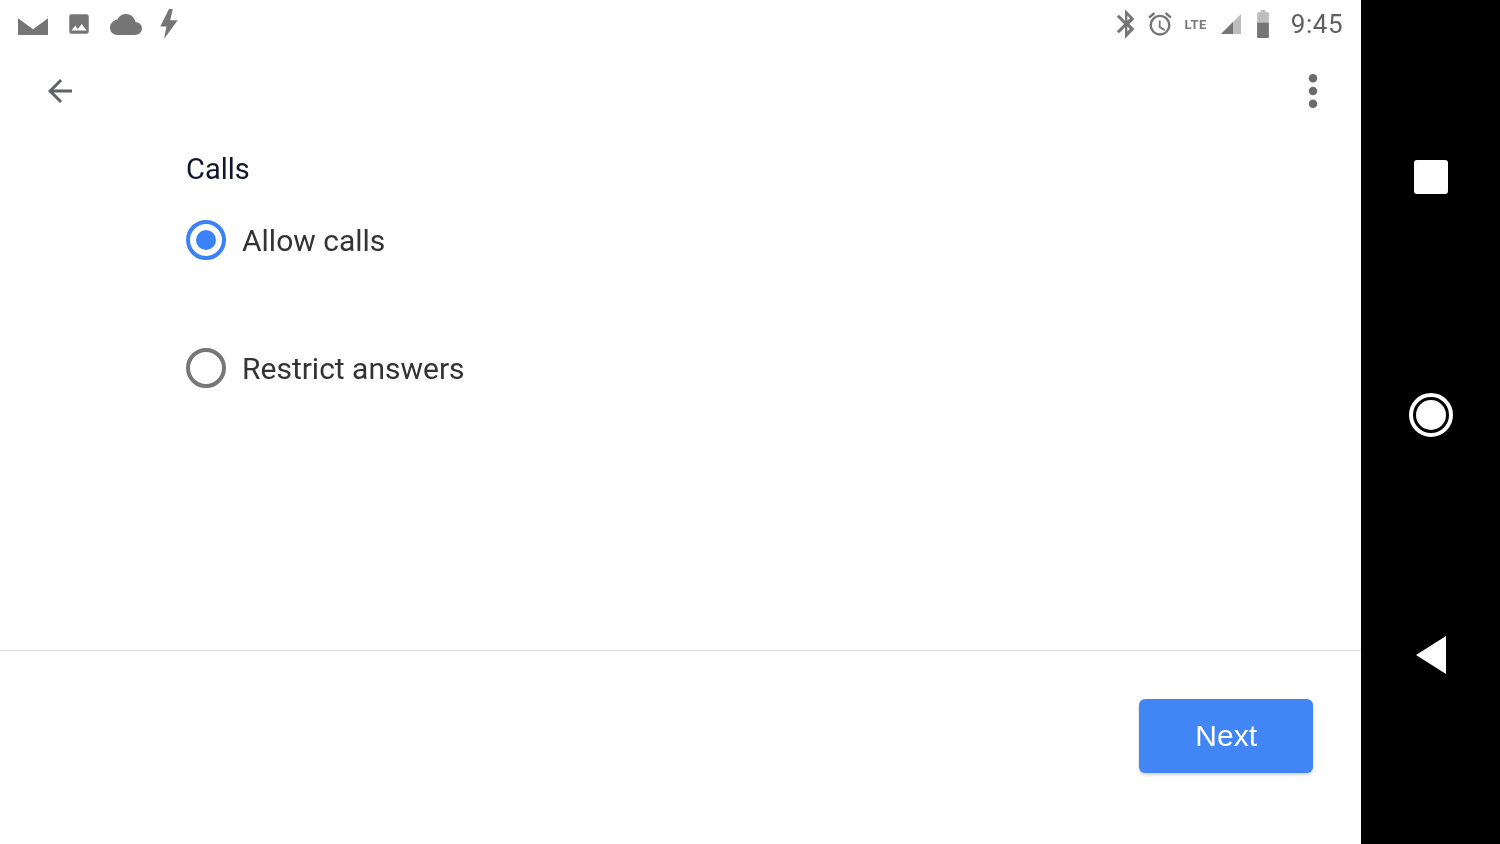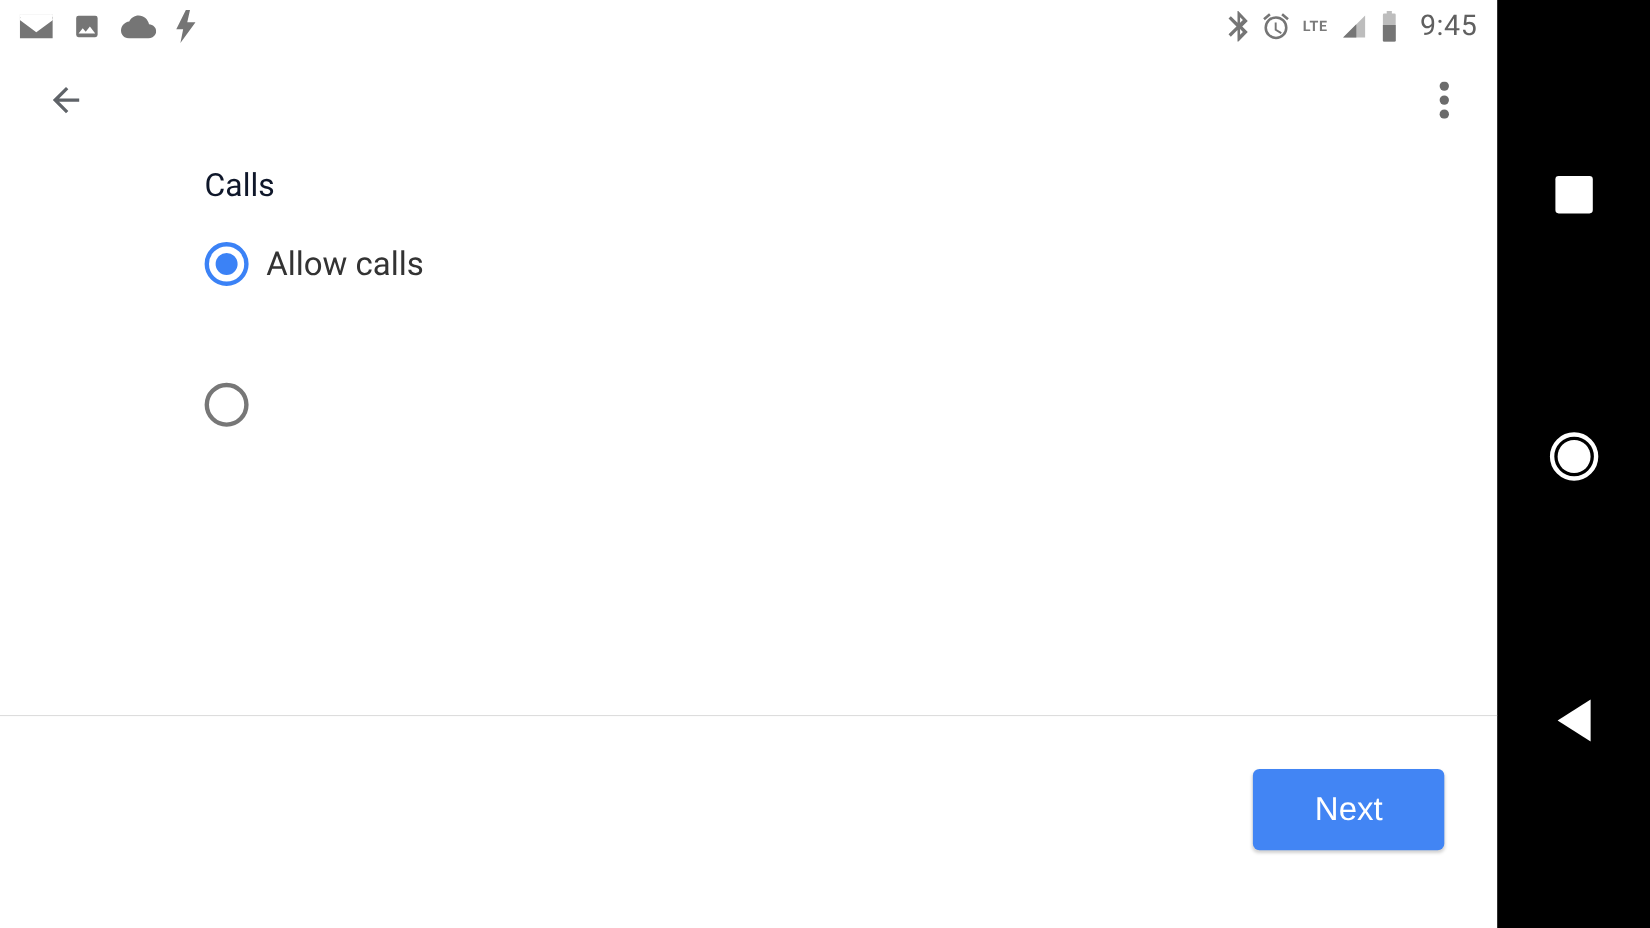--- a/index.html
+++ b/index.html
@@ -262,20 +262,21 @@
         <div class="radio-label">Allow calls</div>
       </div>
 
 
       <div class="section-gap"></div>
 
 
 
       <div class="radio-row" style="margin-bottom:0;">
         <div class="radio-outer"></div>
+        <div class="radio-label">Restrict answers</div>
       </div>
 
     </div>
 
     <div class="footer">
       <button class="next-btn">Next</button>
     </div>
 
   </div>
 

